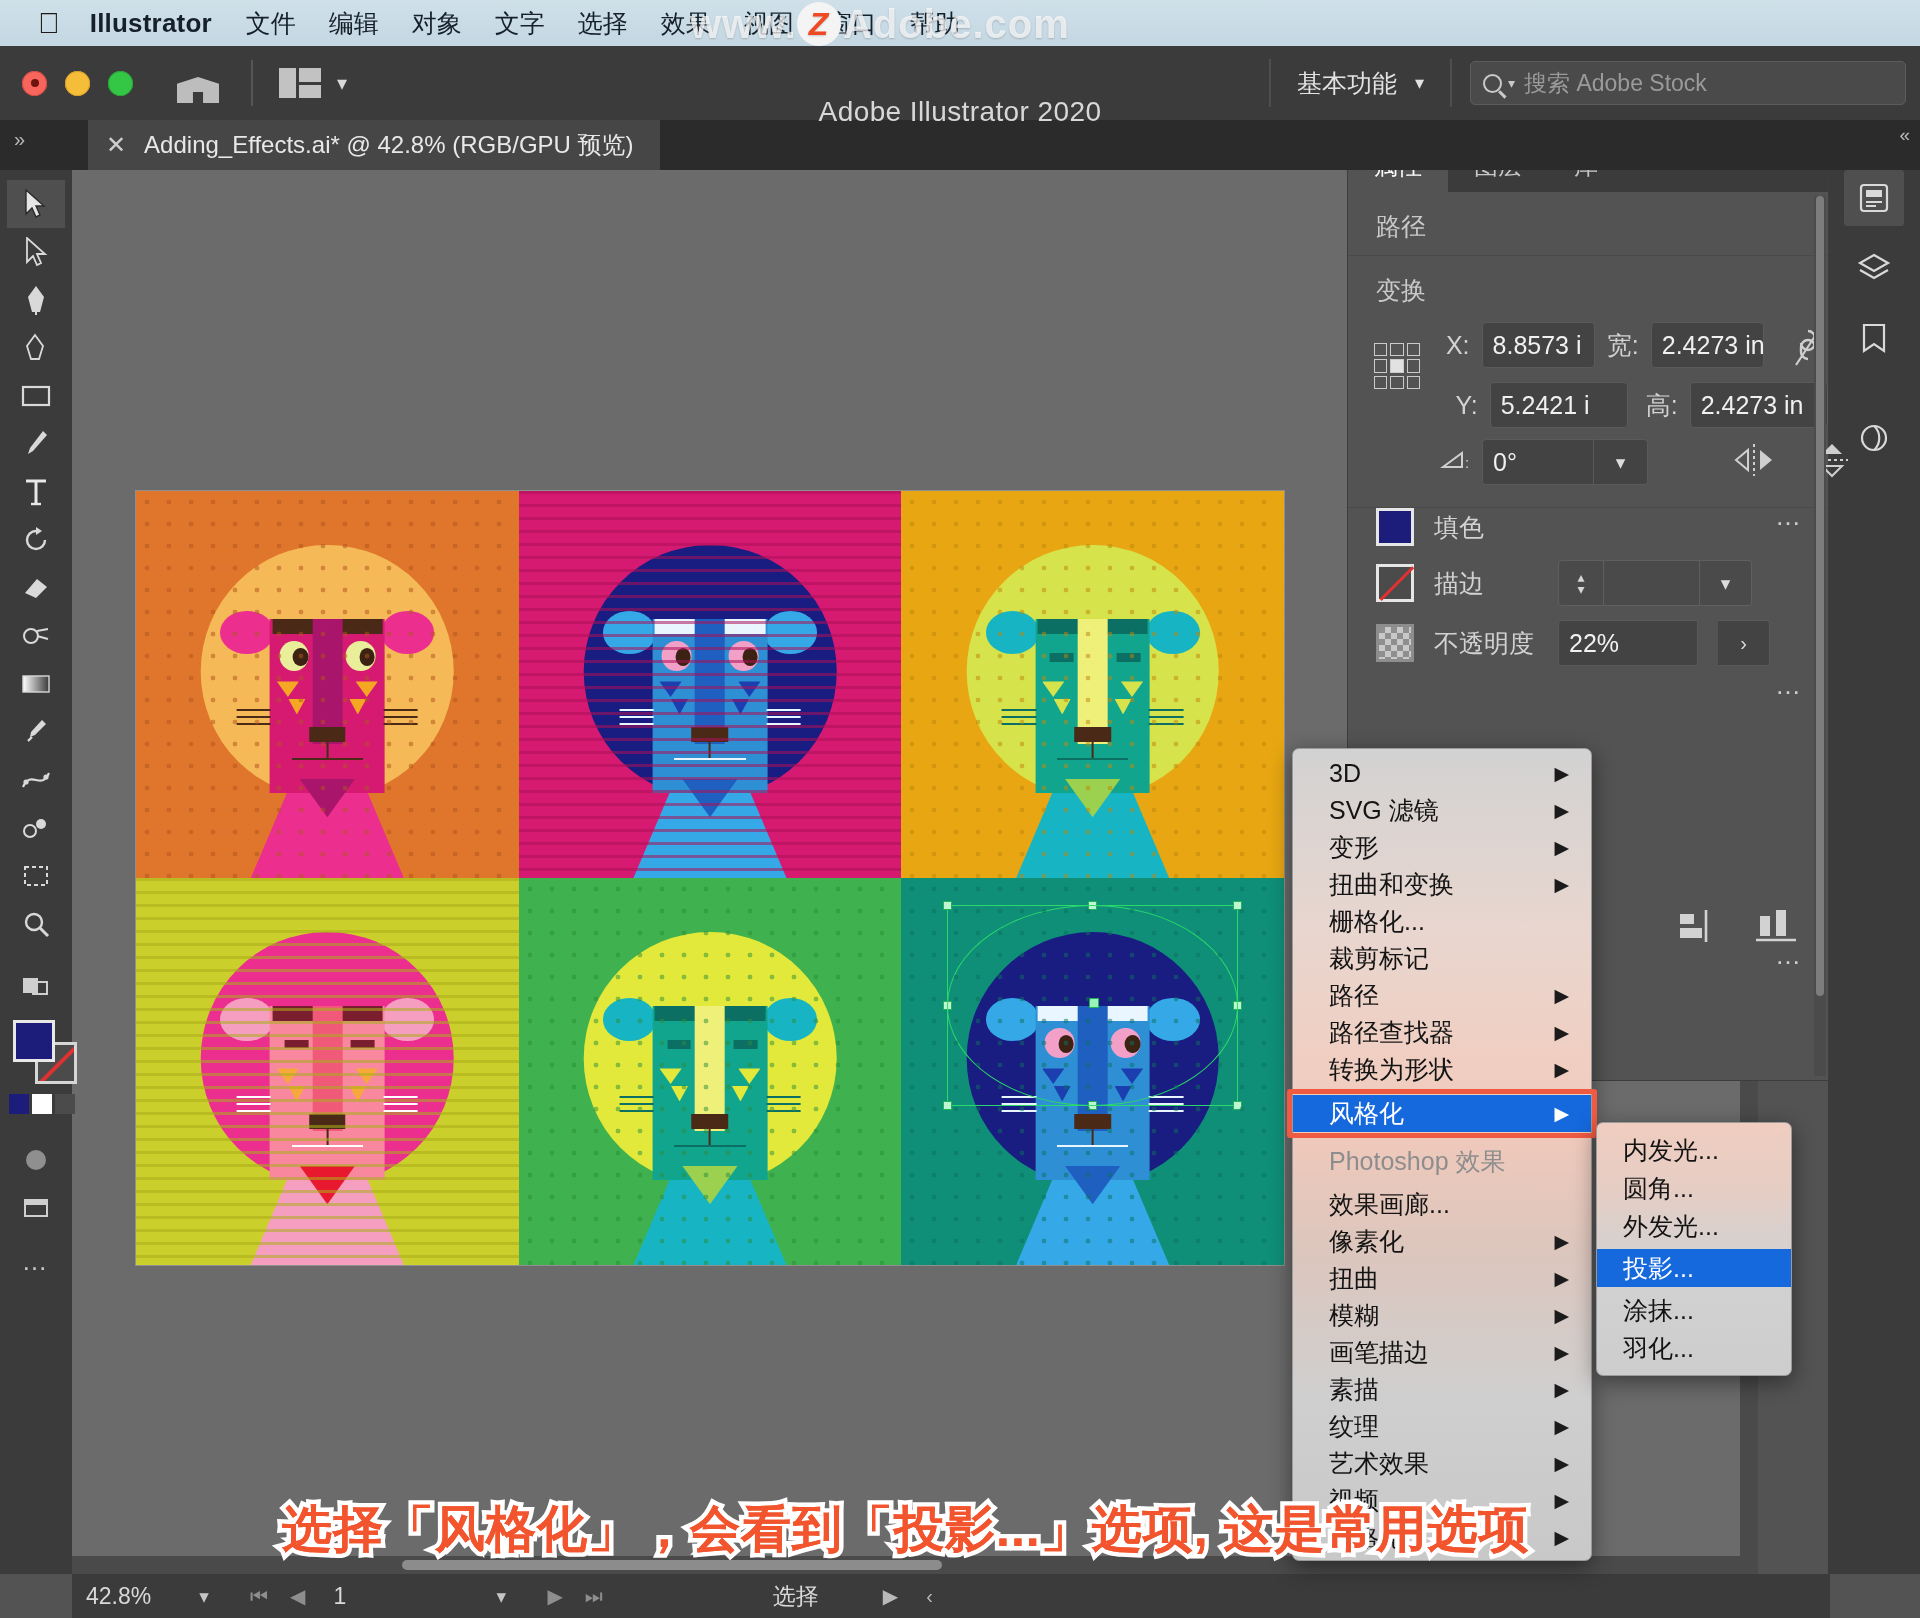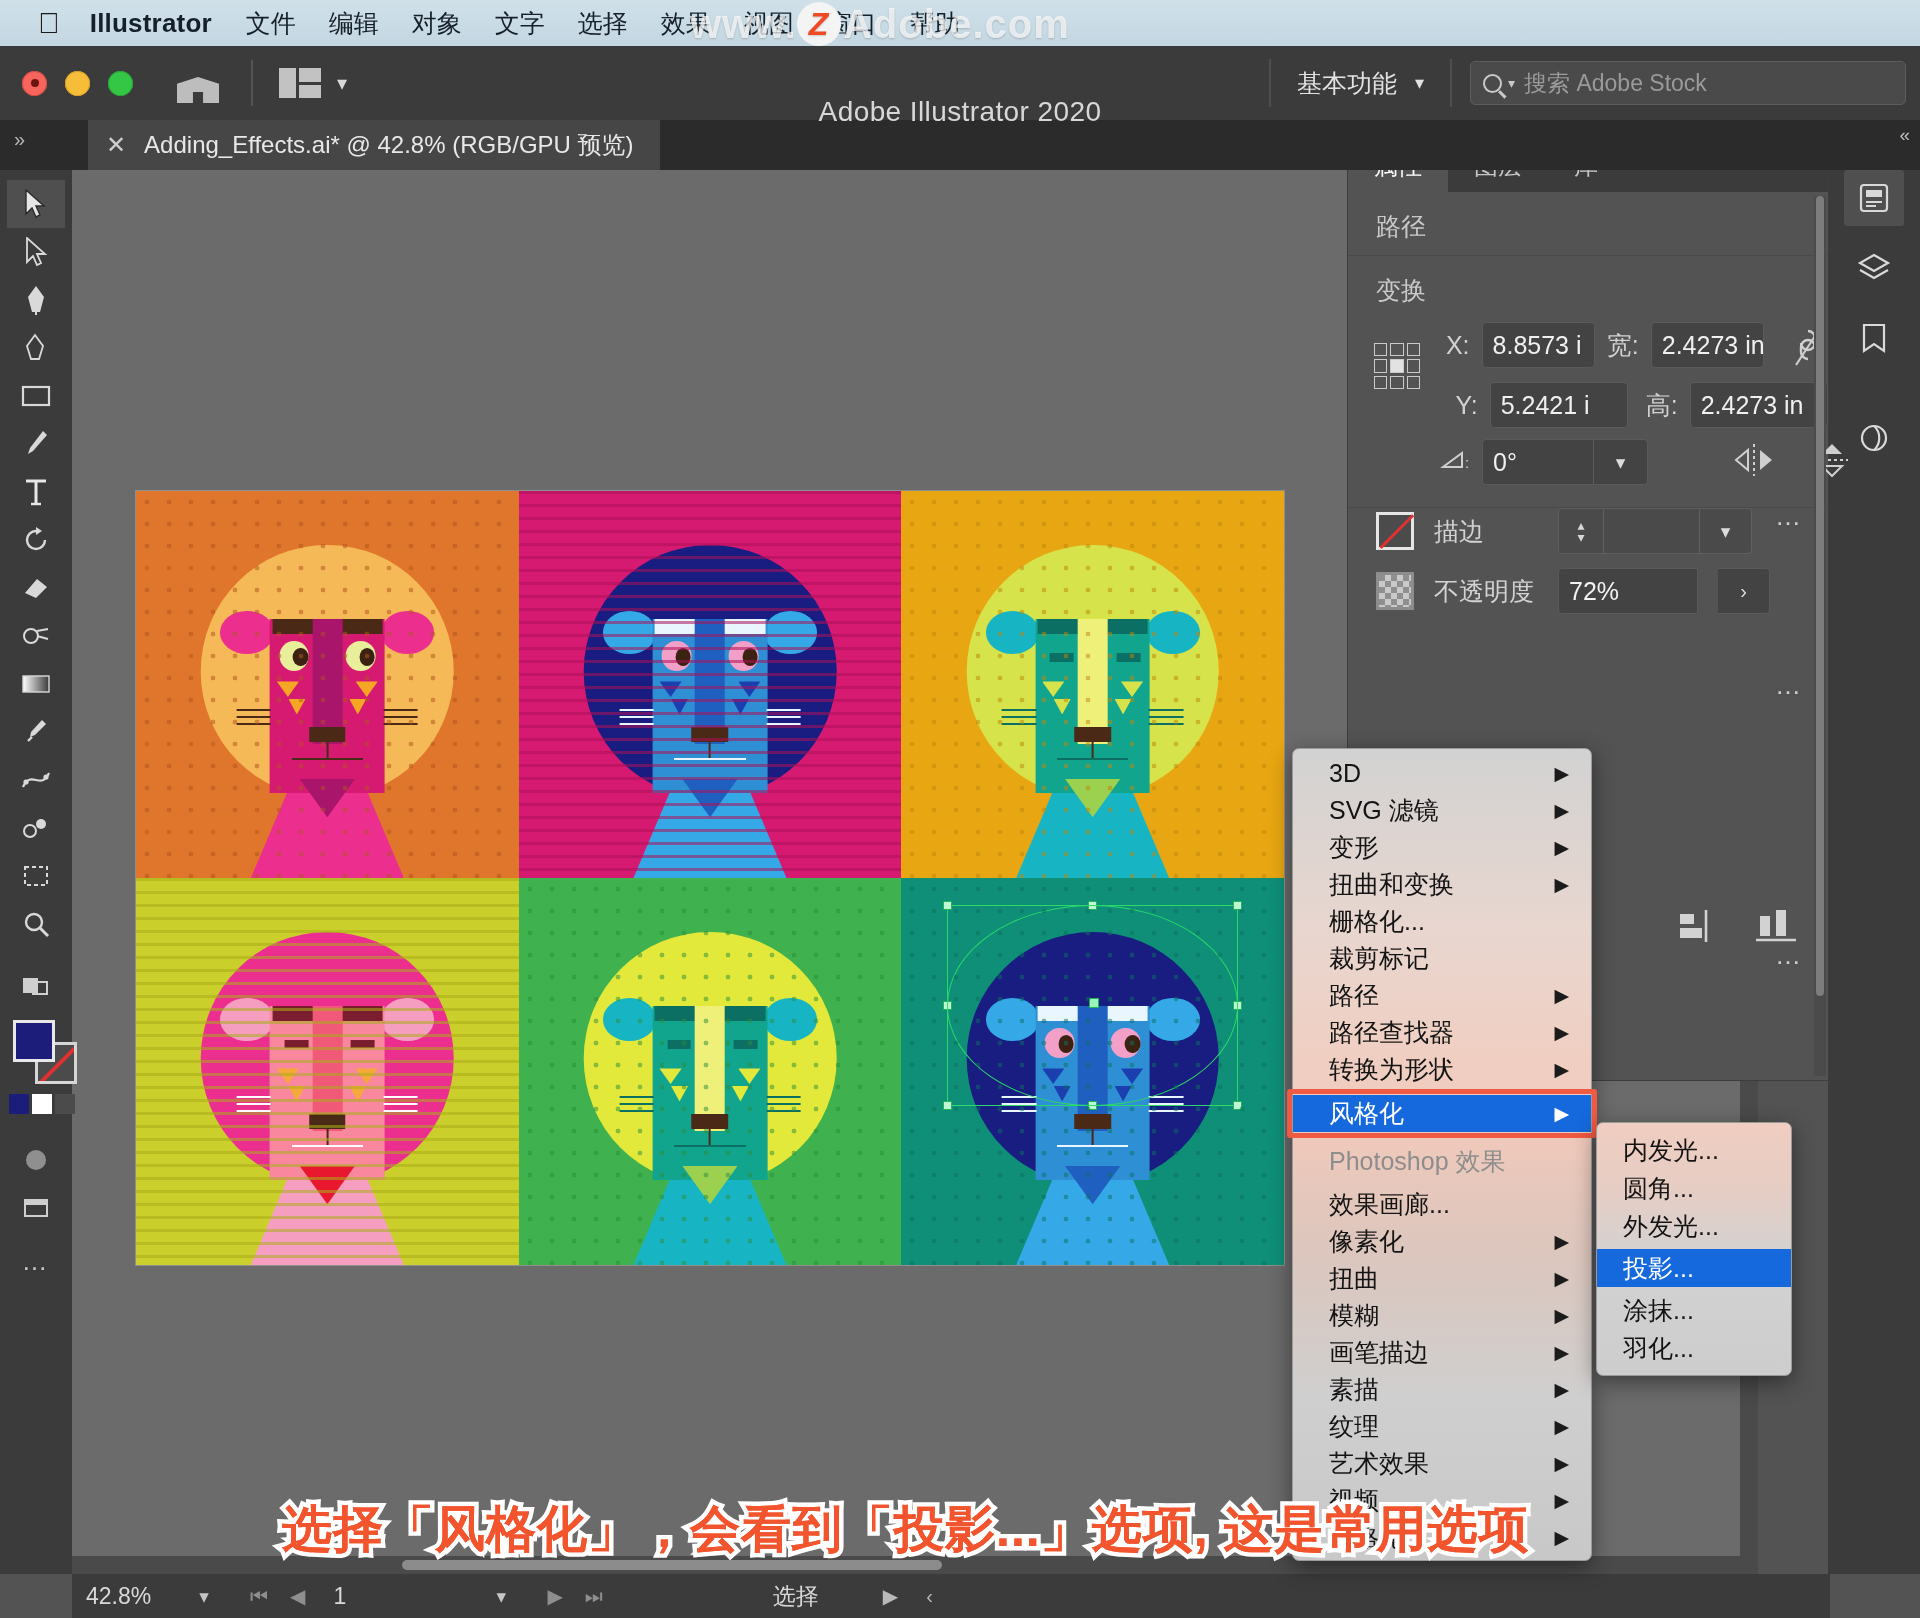--- a/index.html
+++ b/index.html
@@ -842,32 +842,36 @@
                 <path d="M12 24 L32 24 L22 34 Z" fill="none" stroke="#cfcfcf" stroke-width="2"></path>
               </svg>
           </span>
         </span>
       </div>
       <div class="p-ellipsis" style="top:188px">…</div>
     </div>
     <div class="hr" style="margin-top:10px"></div>
 
     <div class="appear-row">
+      <span class="sw" style="background:#1c1c7a"></span>
+      <span class="ap-lbl">填色</span>
+    </div>
+    <div class="appear-row">
       <span class="sw none" style="background:#4b4b4b"></span>
       <span class="ap-lbl">描边</span>
       <span class="stepper">
         <span class="st-arrows">▴<br>▾</span>
         <span class="st-val"></span>
         <span class="st-cv">▾</span>
       </span>
     </div>
     <div class="appear-row">
       <span class="sw opacity"></span>
       <span class="ap-lbl">不透明度</span>
-      <span class="op-val">72%</span>
+      <span class="op-val">22%</span>
       <span class="op-go">›</span>
     </div>
     <div class="p-ellipsis" style="top:530px">…</div>
 
     <div class="align-icons">
       <span>
         <svg width="44" height="40" viewBox="0 0 44 40">
             <rect x="4" y="8" width="14" height="10" fill="#d2d2d2"></rect>
             <rect x="4" y="22" width="22" height="10" fill="#d2d2d2"></rect>
             <path d="M30 4 v32" stroke="#d2d2d2" stroke-width="2.6"></path>

